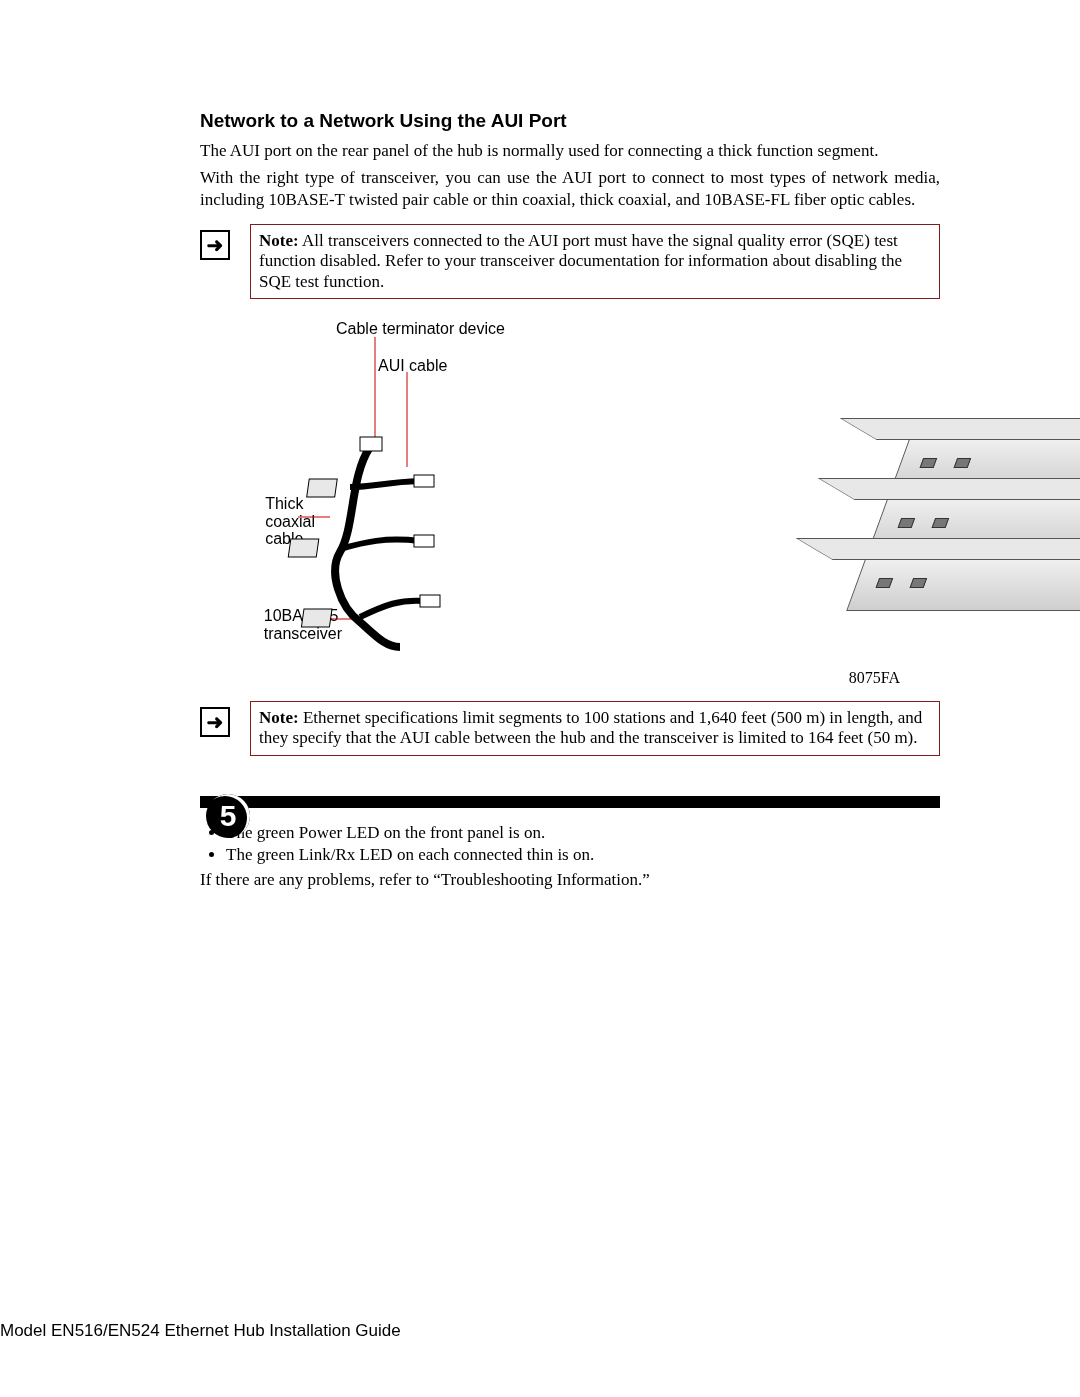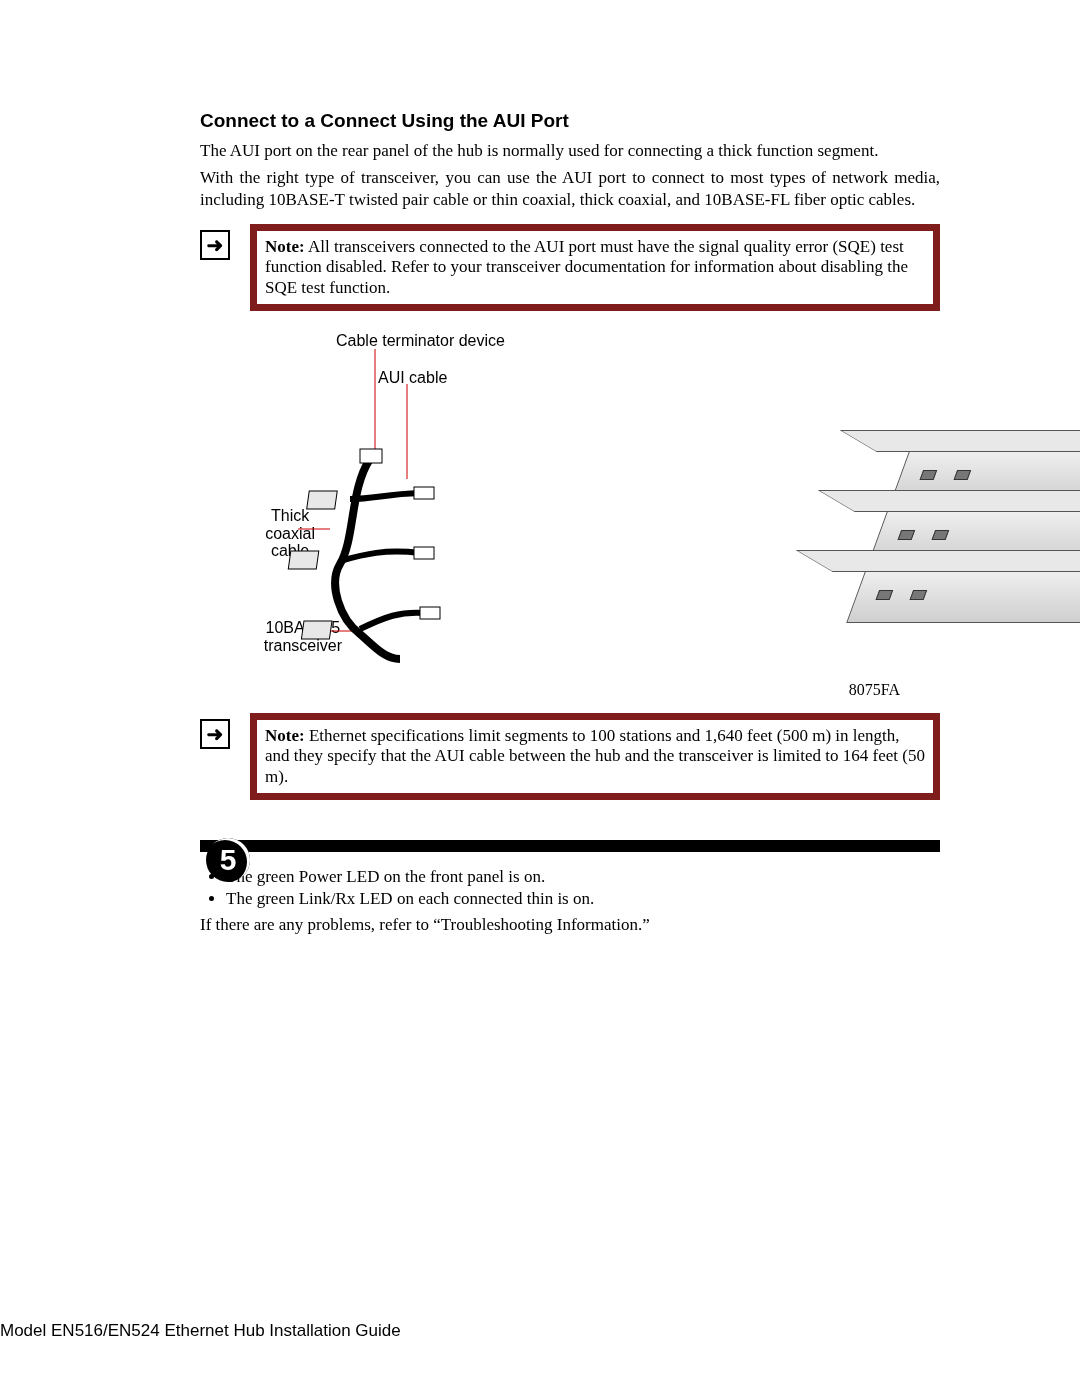--- a/index.html
+++ b/index.html
@@ -43,21 +43,21 @@
     width: 30px;
     height: 30px;
     display: flex;
     align-items: center;
     justify-content: center;
     font-size: 20px;
     font-weight: bold;
     box-sizing: border-box;
   }
   .note-box {
-    border: 7px solid #7f1d1d;
+    border: 1px solid #7f1d1d;
     padding: 6px 8px;
     font-size: 17px;
     line-height: 1.2;
     flex: 1;
   }
   .note-label { font-weight: bold; }
   .figure {
     position: relative;
     height: 370px;
     margin: 18px 0 6px 0;
@@ -95,21 +95,21 @@
     position: absolute;
     left: 0;
     top: 0;
     width: 100%;
     height: 100%;
   }
   .fig-label {
     position: absolute;
     font-family: Arial, Helvetica, sans-serif;
     font-size: 16px;
-    text-align: center;
+    text-align: left;
     line-height: 1.1;
   }
   .fig-code {
     position: absolute;
     right: 40px;
     bottom: 0;
     font-size: 16px;
   }
   .step-bar {
     position: relative;
@@ -154,21 +154,21 @@
     text-align: left;
     font-family: Arial, Helvetica, sans-serif;
     font-size: 17px;
   }
 </style>
 </head>
 <body>
 
 <div class="page">
 
-  <h3 class="sec-title">Connect to a Connect Using the AUI Port</h3>
+  <h3 class="sec-title">Network to a Network Using the AUI Port</h3>
   <p class="body">The AUI port on the rear panel of the hub is normally used for connecting a thick function segment.</p>
   <p class="body">With the right type of transceiver, you can use the AUI port to connect to most types of network media, including 10BASE-T twisted pair cable or thin coaxial, thick coaxial, and 10BASE-FL fiber optic cables.</p>
 
   <div class="note-row">
     <div class="note-icon-wrap">
       <div class="note-icon">➜</div>
     </div>
     <div class="note-box">
       <span class="note-label">Note:</span><span> All transceivers connected to the AUI port must have the signal quality error (SQE) test function disabled. Refer to your transceiver documentation for information about disabling the SQE test function.</span>
     </div>

